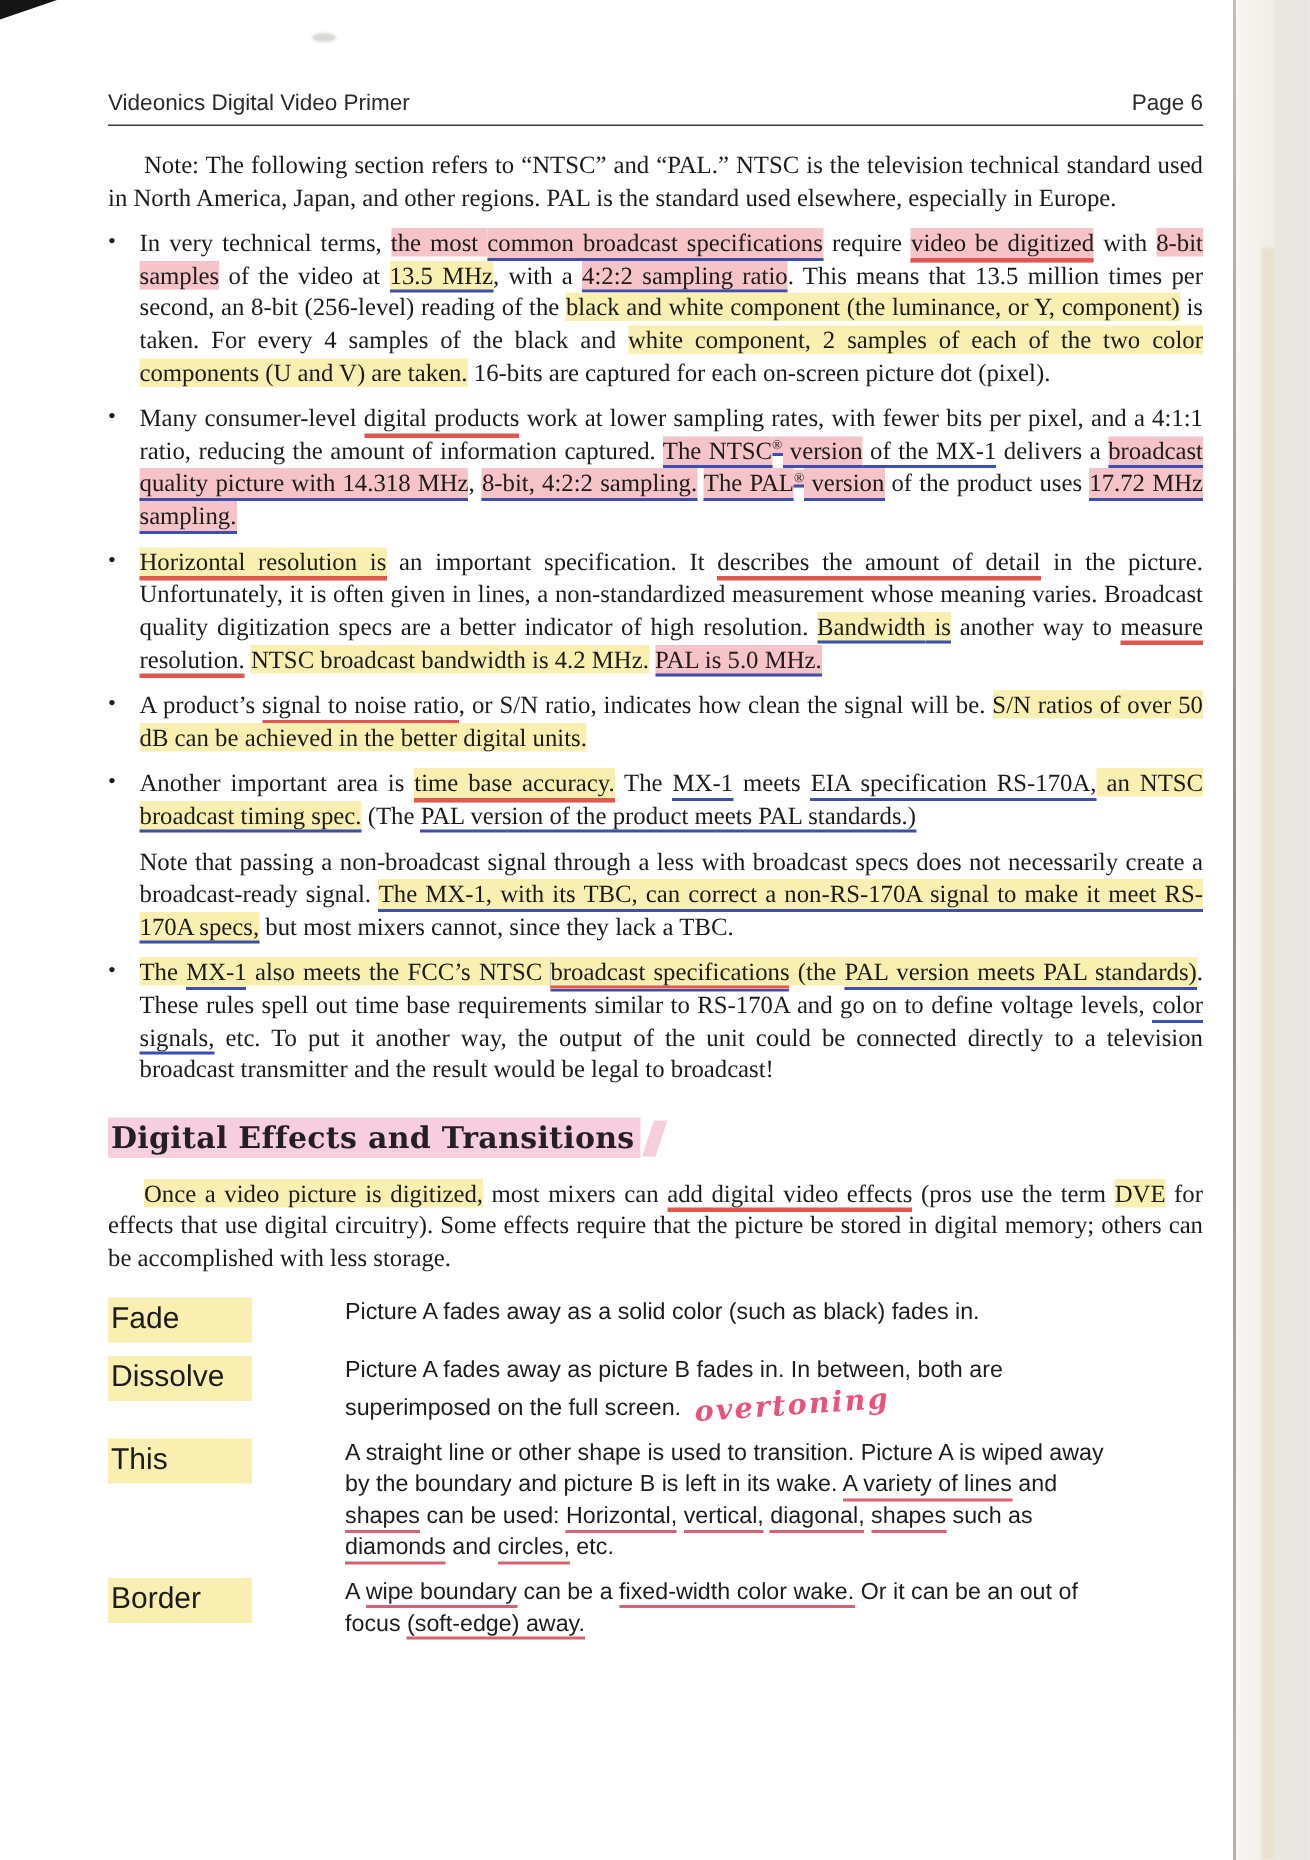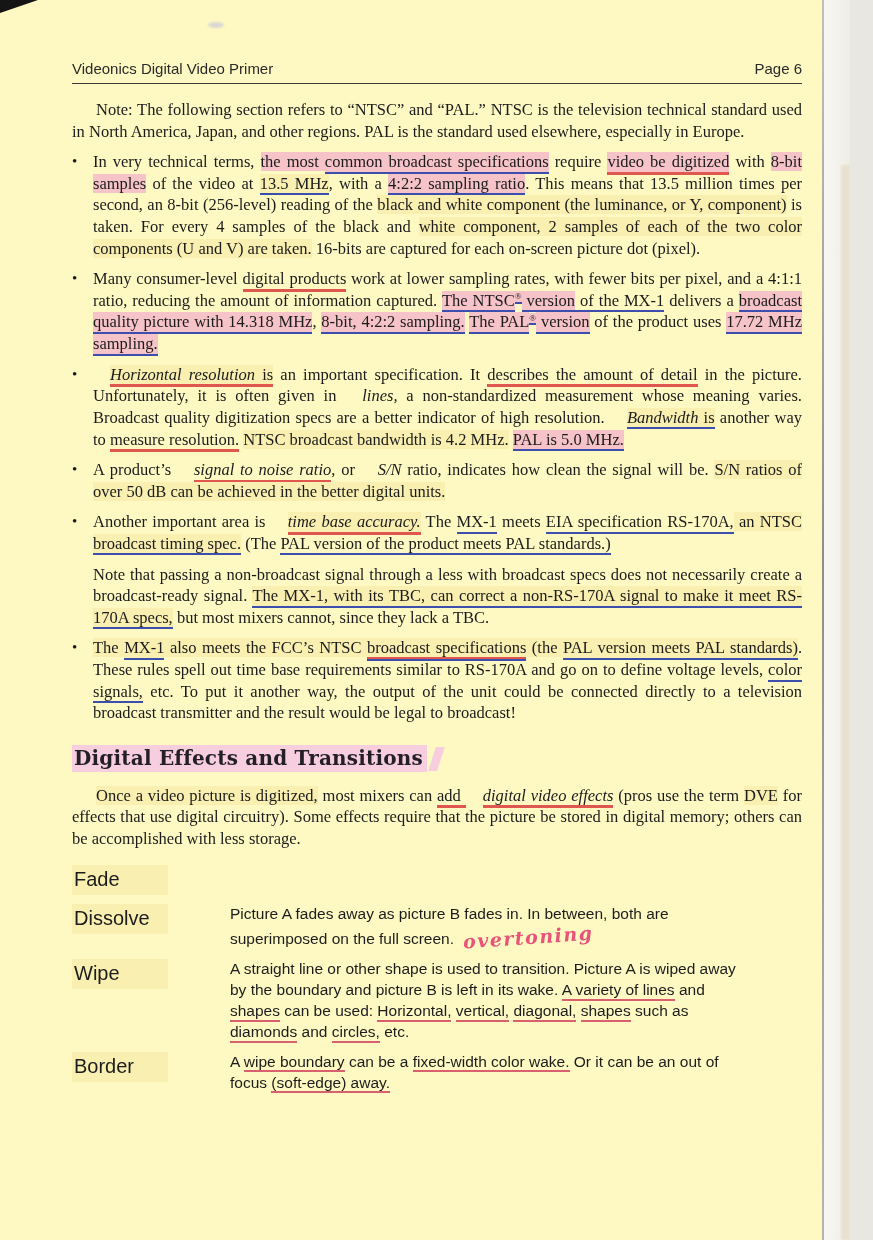--- a/index.html
+++ b/index.html
@@ -1,16 +1,16 @@
 <!DOCTYPE html>
 <html style="--hl-yellow: #f9efb0; --hl-pink: #f5c3c8; --hl-heading: #f6cede; --ul-blue: #3d4fae; --ul-red: #e0574f; --ul-pink: #d9606e; --annotation: #e8537a;"><head>
 <meta charset="utf-8">
 <style>
   html,body{margin:0;padding:0;background:#e9e7e1;}
-  .scan{position:relative;width:850px;height:1240px;background:#fef9c3;overflow:hidden;
+  .scan{position:relative;width:850px;height:1240px;background:#ffffff;overflow:hidden;
         font-family:"Liberation Serif","DejaVu Serif",serif;}
   
   .corner-tl{position:absolute;top:0;left:0;width:0;height:0;
              border-top:13px solid #151515;border-right:38px solid transparent;}
   .smudge{position:absolute;top:22px;left:208px;width:16px;height:6px;background:#d9d7d1;
           border-radius:50%;filter:blur(1px);}
   .edge-line{position:absolute;left:822px;top:0;bottom:0;width:2px;
              background:linear-gradient(#c2bfb7,#908d85 45%,#b7b4ac);}
   .edge-shade{position:absolute;left:824px;right:0;top:0;bottom:0;
               background:linear-gradient(90deg,#f8f7f3,#efede5);}
@@ -35,21 +35,21 @@
   .intro{margin-top:14px;}
   
   .def-table{margin-top:15px;font-family:"Liberation Sans",sans-serif;}
   .def-row{display:flex;margin-bottom:9px;}
   .term{flex:0 0 158px;font-size:20px;line-height:1.35;color:#1c1c1c;}
   .term-hl{padding:1px 2px 2px 2px;min-width:92px;display:inline-block;}
   .def{flex:1;max-width:516px;font-size:15.5px;line-height:1.35;color:#1c1c1c;margin:0;}
   
   .hy{background:var(--hl-yellow,#f9efb0);}
   .hp{background:var(--hl-pink,#f5c3c8);}
-  .it{font-style:italic;margin-left:17px;}
+  .it{}
   .sup{font-size:9px;vertical-align:super;}
   .ub{border-bottom:2.5px solid var(--ul-blue,#3d4fae);padding-bottom:.5px;}
   .ur{border-bottom:3px solid var(--ul-red,#e0574f);padding-bottom:.5px;}
   .urb{border-bottom:2.5px solid var(--ul-red,#e0574f);box-shadow:0 2px 0 var(--ul-blue,#3d4fae);}
   .up{border-bottom:2.5px solid var(--ul-pink,#d9606e);padding-bottom:.5px;}
   .hand{color:var(--annotation,#e8537a);font-family:"DejaVu Serif",serif;font-style:italic;
         font-weight:bold;font-size:19px;display:inline-block;transform:rotate(-4deg);
         margin-left:5px;letter-spacing:1.5px;}
 </style>
 </head>
@@ -105,29 +105,30 @@
     </div>
 
     <h2 class="section-heading"><span class="hl-head">Digital Effects and Transitions</span></h2>
 
     <p class="body indent intro"><span class="hy">Once a video picture is digitized,</span><span> most mixers can </span><span class="ur">add </span><span class="it ur">digital video effects</span><span> (pros use the term </span><span class="hy">DVE</span><span> for effects that use digital circuitry). Some effects require that the picture be stored in digital memory; others can be accomplished with less storage.</span></p>
 
     <div class="def-table">
 
       <div class="def-row">
         <div class="term"><span class="hy term-hl">Fade</span></div>
+        <p class="def"><span>Picture A fades away as a solid color (such as black) fades in.</span></p>
       </div>
 
       <div class="def-row">
         <div class="term"><span class="hy term-hl">Dissolve</span></div>
         <p class="def"><span>Picture A fades away as picture B fades in. In between, both are superimposed on the full screen. </span><span class="hand">overtoning</span></p>
       </div>
 
       <div class="def-row">
-        <div class="term"><span class="hy term-hl">Wipe</span></div>
+        <div class="term"><span class="hy term-hl">This</span></div>
         <p class="def"><span>A straight line or other shape is used to transition. Picture A is wiped away by the boundary and picture B is left in its wake. </span><span class="up">A variety of lines</span><span> and </span><span class="up">shapes</span><span> can be used: </span><span class="up">Horizontal,</span><span> </span><span class="up">vertical,</span><span> </span><span class="up">diagonal,</span><span> </span><span class="up">shapes</span><span> such as </span><span class="up">diamonds</span><span> and </span><span class="up">circles,</span><span> etc.</span></p>
       </div>
 
       <div class="def-row">
         <div class="term"><span class="hy term-hl">Border</span></div>
         <p class="def"><span>A </span><span class="up">wipe boundary</span><span> can be a </span><span class="up">fixed-width color wake.</span><span> Or it can be an out of focus </span><span class="up">(soft-edge) away.</span></p>
       </div>
 
     </div>
   </div>

